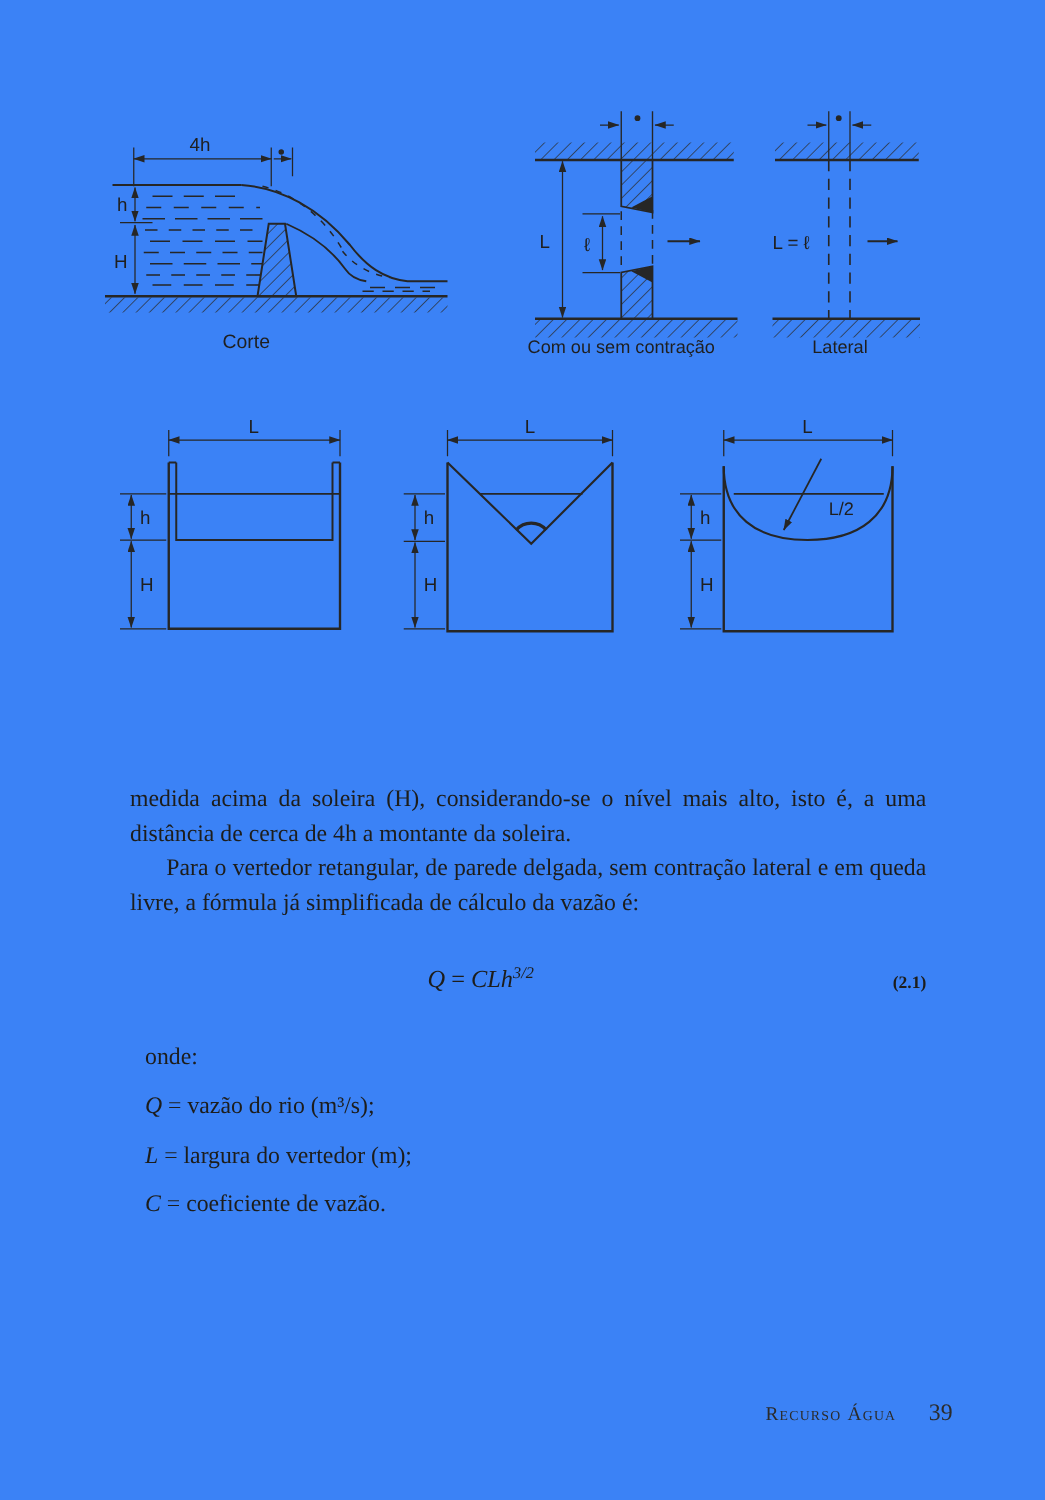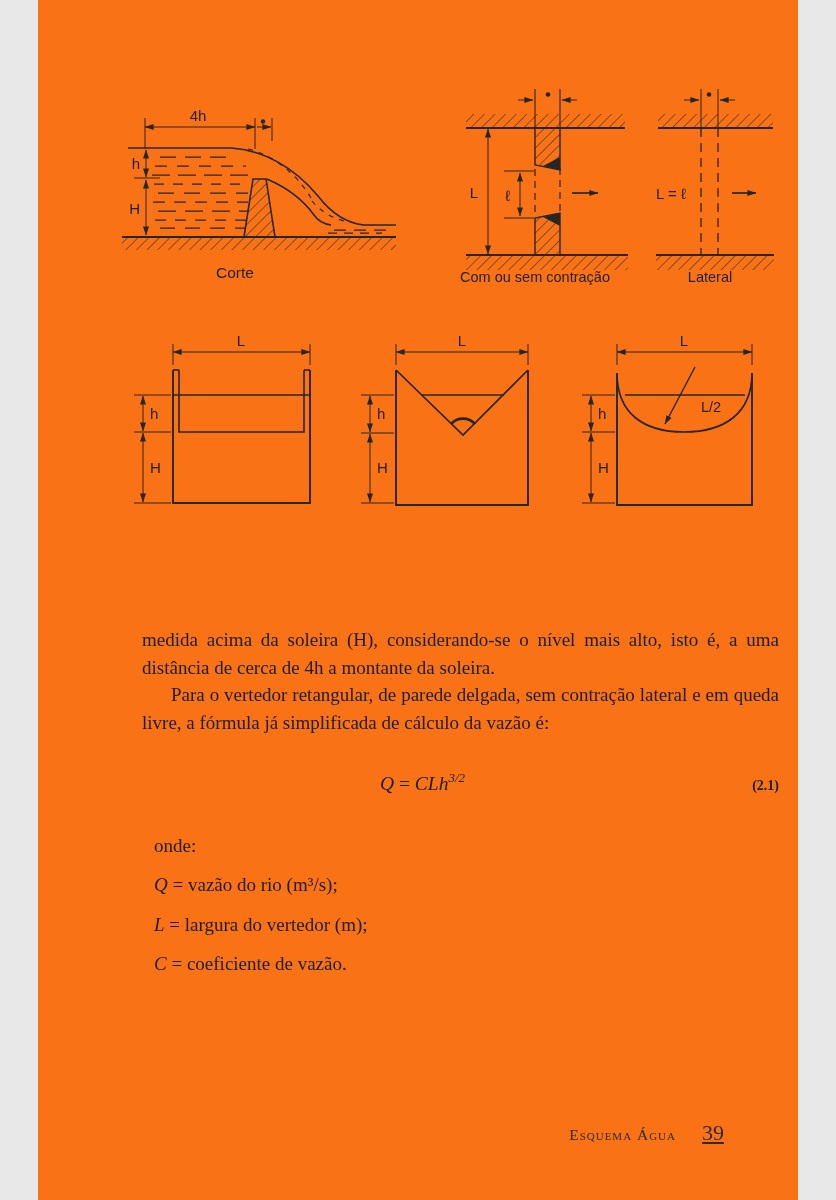--- a/index.html
+++ b/index.html
@@ -1,18 +1,18 @@
 <!DOCTYPE html>
 <html><head>
 <meta charset="utf-8">
 <style>
   html,body { margin:0; padding:0; background:#e8e8e8; }
   .page {
-    position:relative; width:760px; height:1200px; margin:0 auto;
-    background:#f97316; overflow:hidden;
+    position:relative; width:836px; height:1200px; margin:0 auto;
+    background:#3b82f6; overflow:hidden;
     font-family:"Liberation Serif","DejaVu Serif",serif; color:#1d1d1b;
   }
   .figure-svg { position:absolute; left:60px; top:65px; }
   svg text {
     font-family:"Liberation Sans","DejaVu Sans",sans-serif;
     fill:#1f1f1f;
   }
   .fig-caption { position:absolute; left:80px; top:548px; font-size:17px; line-height:25.5px; }
   .fig-caption .fig-label { font-weight:bold; font-variant:small-caps; letter-spacing:0.3px; }
   .fig-caption .itl { font-style:italic; }
@@ -29,21 +29,21 @@
   .where-block { position:absolute; left:104px; top:820px; width:637px;
     font-size:19px; line-height:27.3px; text-align:justify; }
   .where-block p { margin:12px; }
   .var-i { font-style:italic; }
   .closing-par { position:absolute; left:104px; top:1014px; width:637px;
     font-size:19px; line-height:27.5px; text-align:justify; text-indent:29px; }
   .closing-par p { margin:0; }
   .page-footer { position:absolute; right:74px; top:1120px;
     display:flex; align-items:baseline; gap:26px; }
   .running-title { font-variant:small-caps; font-size:15.5px; letter-spacing:1px; color:#2b2b2b; }
-  .page-number { font-size:22px; color:#2b2b2b;text-decoration:underline; }
+  .page-number { font-size:19px; color:#2b2b2b; }
 </style>
 </head>
 <body>
 
 <div class="page">
 
   <svg class="figure-svg" width="720" height="470" viewBox="0 0 720 470">
     <defs>
       <marker id="ah" markerWidth="11" markerHeight="8" refX="8.6" refY="3" orient="auto-start-reverse" markerUnits="userSpaceOnUse">
         <path d="M0,0 L9,3 L0,6 Z" fill="#262626"></path>
@@ -215,17 +215,17 @@
 
   <div class="where-block">
     <p>onde:</p>
     <p><span class="var-i">Q</span><span> = vazão do rio (m³/s);</span></p>
     <p><span class="var-i">L</span><span> = largura do vertedor (m);</span></p>
     <p><span class="var-i">C</span><span> = coeficiente de vazão.</span></p>
   </div>
 
 
   <div class="page-footer">
-    <span class="running-title">Esquema Água</span>
+    <span class="running-title">Recurso Água</span>
     <span class="page-number">39</span>
   </div>
 
 </div>
 
 </body></html>

